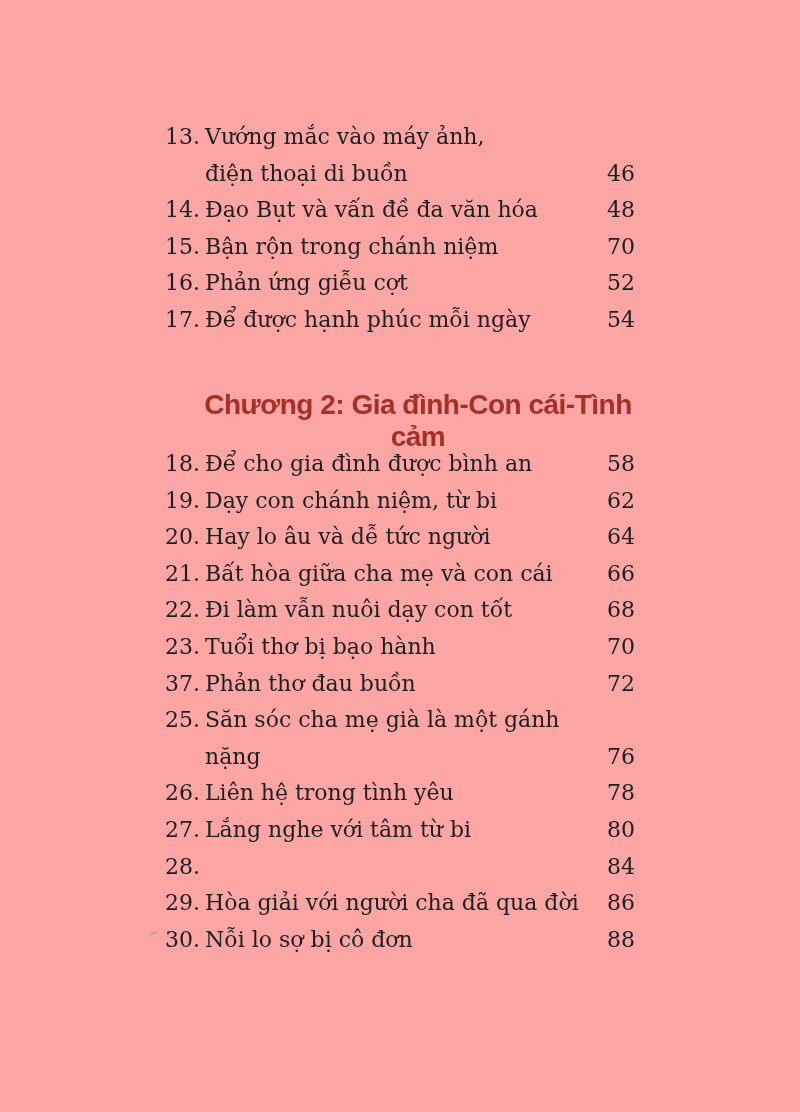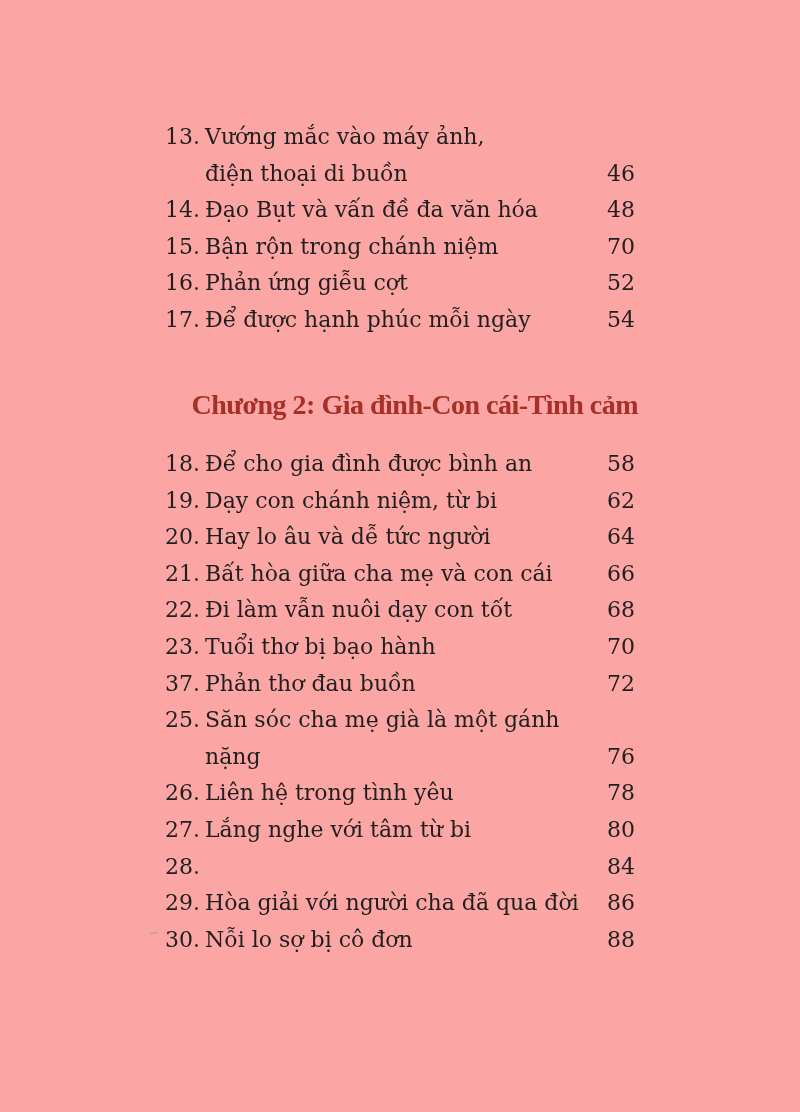--- a/index.html
+++ b/index.html
@@ -31,24 +31,24 @@
     white-space: pre-line;
   }
   .toc-page {
     margin-left: auto;
     align-self: flex-end;
     padding-left: 10px;
   }
   .chapter-heading {
     position: absolute;
     top: 389px;
-    left: 168px;
+    left: 183px;
     width: 470px;
-    text-align: right;
-    font-family: Liberation Serif, serif;
+    text-align: center;
+    font-family: Liberation Sans, sans-serif;
     font-weight: bold;
     font-size: 28px;
     letter-spacing: -0.5px;
     color: #a53026;
   }
   .artifact {
     position: absolute;
     background: #9a9a9a;
   }
   .artifact-dash {

